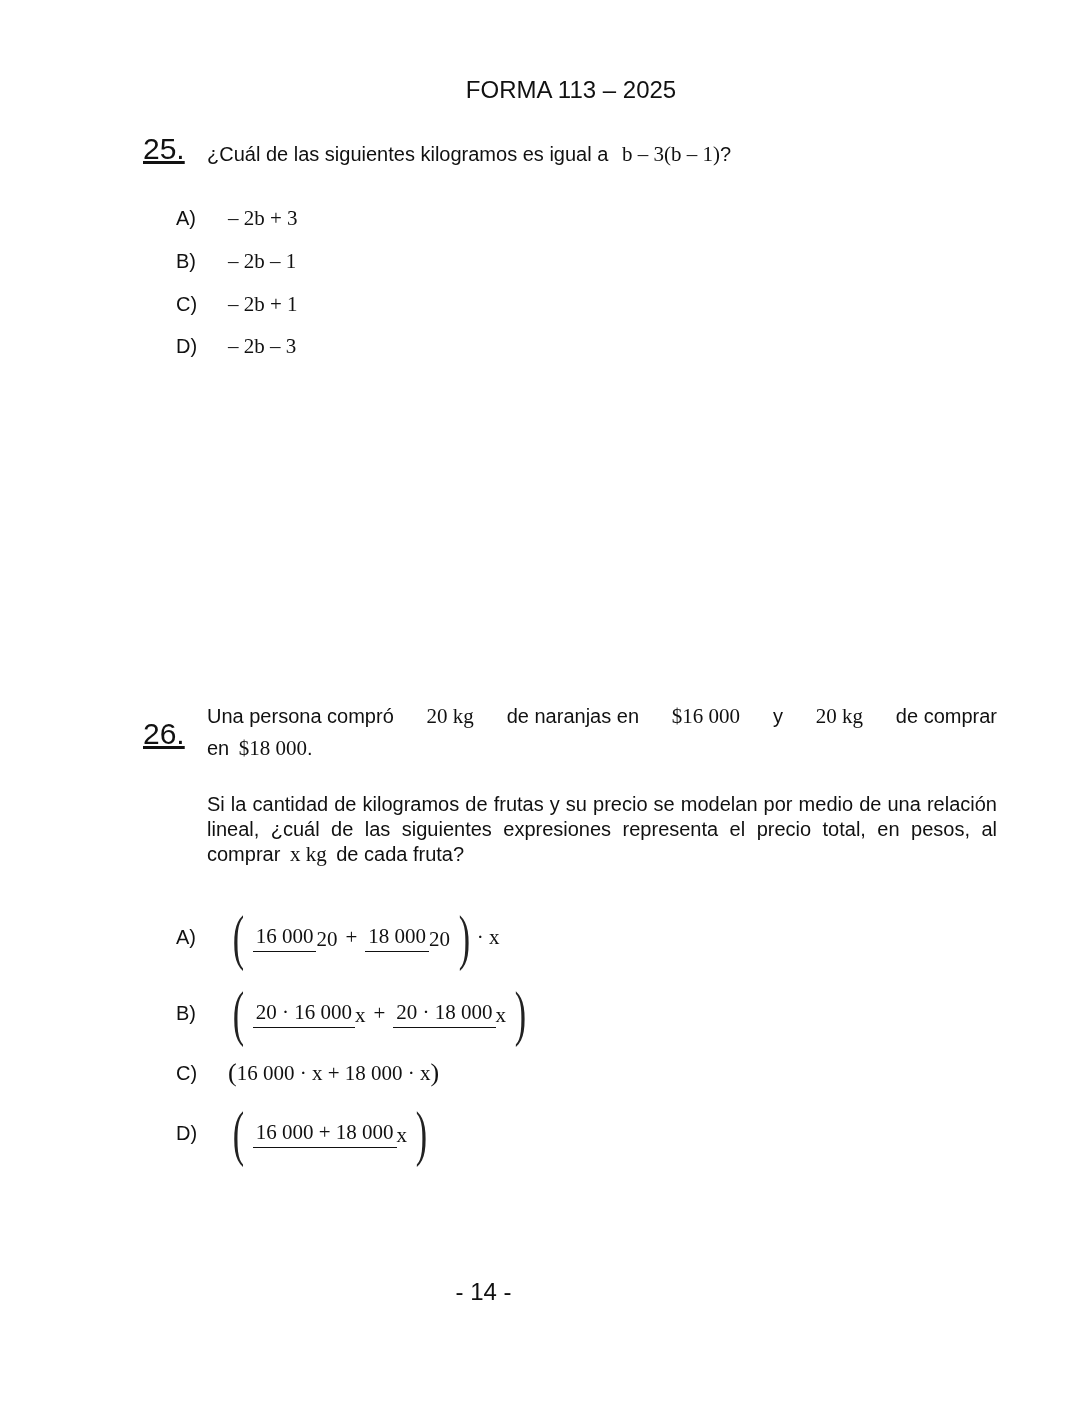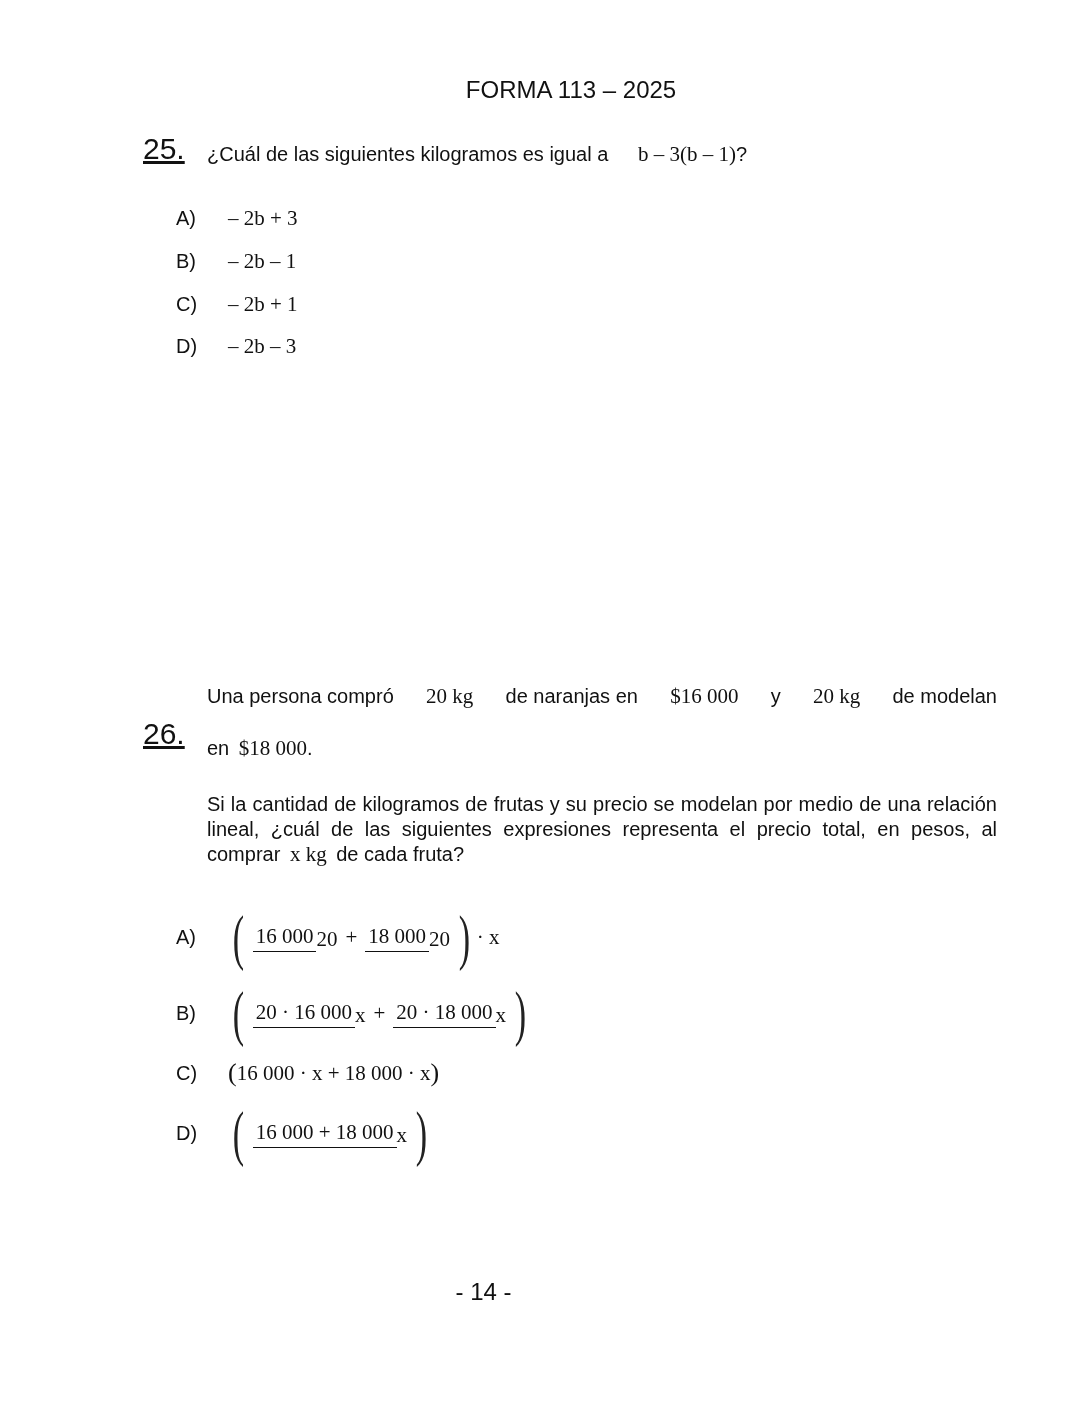--- a/index.html
+++ b/index.html
@@ -25,21 +25,21 @@
 </head>
 <body>
 
 <div class="abs header">FORMA 113 – 2025</div>
 
 <div class="abs" style="left:112px; top:132px;">
   <span class="qnum">25.</span>
 </div>
 <div class="abs qtext" style="left:176px; top:142px;">
   <span>¿Cuál de las siguientes kilogramos es igual a</span>
-  <span class="math" style="margin-left:24px;">b – 3(b – 1)</span><span>?</span>
+  <span class="math" style="margin-left:8px;">b – 3(b – 1)</span><span>?</span>
 </div>
 
 <div class="opt" style="top:206px;">
   <span class="label">A)</span>
   <span class="math">– 2b + 3</span>
 </div>
 <div class="opt" style="top:249px;">
   <span class="label">B)</span>
   <span class="math">– 2b – 1</span>
 </div>
@@ -48,28 +48,28 @@
   <span class="math">– 2b + 1</span>
 </div>
 <div class="opt" style="top:334px;">
   <span class="label">D)</span>
   <span class="math">– 2b – 3</span>
 </div>
 
 <div class="abs" style="left:112px; top:696px;margin-top:21px;">
   <span class="qnum">26.</span>
 </div>
-<div class="abs qtext" style="left:176px; top:684px; width:790px; display:flex; justify-content:space-between; align-items:baseline;">
+<div class="abs qtext" style="left:176px; top:704px; width:790px; display:flex; justify-content:space-between; align-items:baseline;">
   <span>Una persona compró</span>
   <span class="math">20 kg</span>
   <span>de naranjas en</span>
   <span class="math">$16 000</span>
   <span>y</span>
   <span class="math">20 kg</span>
-  <span>de modelan</span>
+  <span>de comprar</span>
 </div>
 <div class="abs qtext" style="left:176px; top:736px;">
   <span>en</span>
   <span class="math" style="margin-left:4px;">$18 000</span><span>.</span>
 </div>
 
 <div class="abs para" style="left:176px; top:792px;">
   <span>Si la cantidad de kilogramos de frutas y su precio se modelan por medio de una relación lineal, ¿cuál de las siguientes expresiones representa el precio total, en pesos, al comprar</span>
   <span class="math" style="margin:0 4px;">x kg</span>
   <span>de cada fruta?</span>

